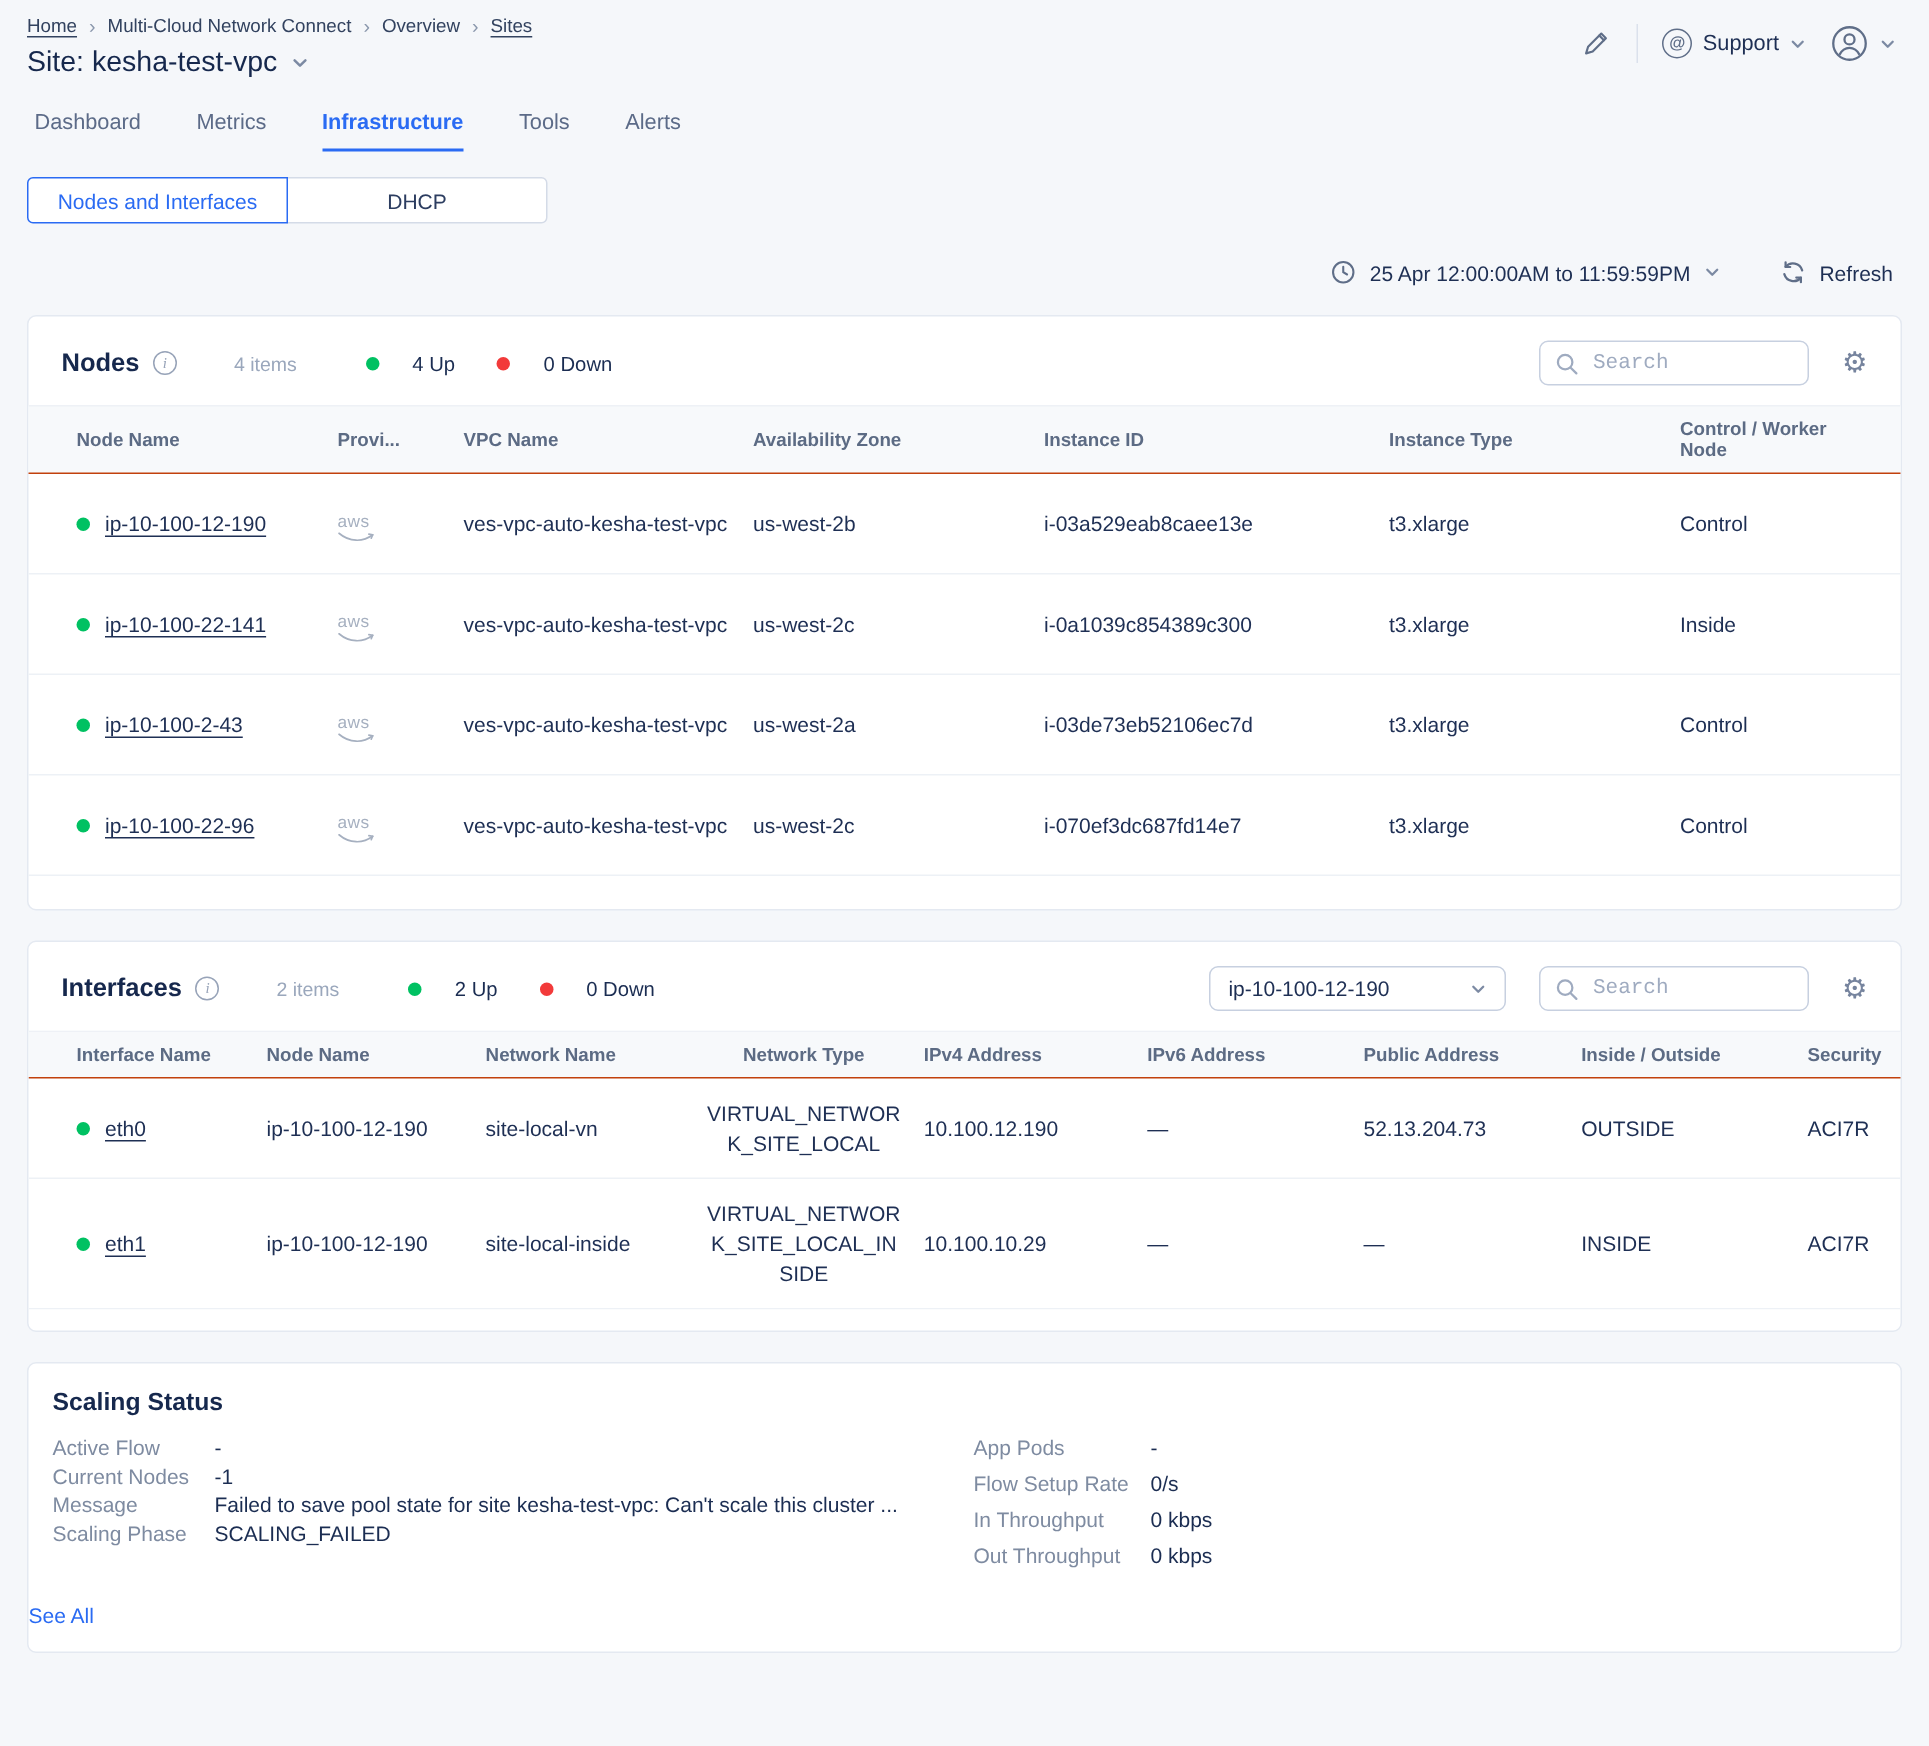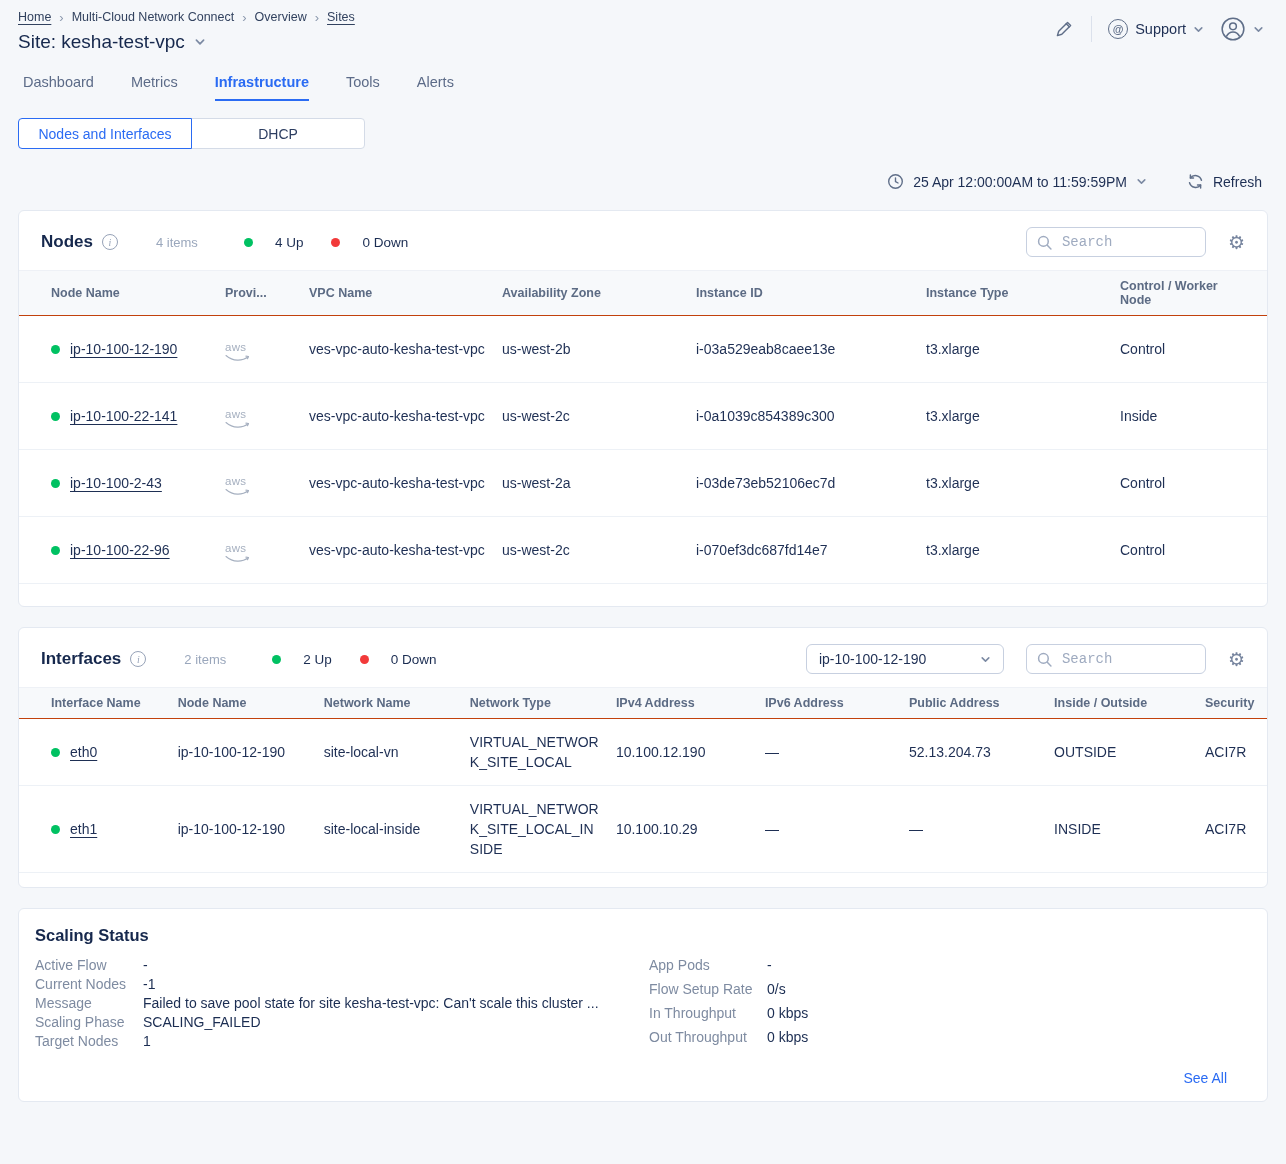--- a/index.html
+++ b/index.html
@@ -92,37 +92,37 @@
     border-bottom:1px solid #edf1f6; font-size:14px; color:#1e2f54; line-height:20px;
   }
   .cell { padding-right:14px; }
   .tfoot-space { height:22px; }
   
   .c1{width:174px;} .c2{width:84px;} .c3{width:193px;} .c4{width:194px;}
   .c5{width:230px;} .c6{width:194px;} .c7{flex:1;}
   
   .itable-clip { overflow:hidden; }
   .irow-inner { min-width:1340px; }
-  .d1{width:130px;} .d2{width:150px;} .d3{width:150px;} .d4{width:150px; padding-right:14px; word-break:break-all;}
+  .d1{width:130px;} .d2{width:150px;} .d3{width:150px;} .d4{width:150px; padding-right:14px; word-break:break-all;text-align:center;}
   .d5{width:153px;} .d6{width:148px;} .d7{width:149px;} .d8{width:155px;} .d9{width:122px; flex:0 0 auto;}
   .name-cell { display:flex; align-items:center; gap:10px; }
   .row-link { color:#1e2f54; text-decoration:underline; text-underline-offset:3px; cursor:pointer; font-weight:500; }
   .aws-logo { display:inline-flex; flex-direction:column; align-items:flex-start; color:#a6b0c0; line-height:1; }
   .aws-text { font-size:11.5px; font-weight:400; letter-spacing:0.3px; }
   
   .scaling-body { display:flex; padding:2px 22px 0 16px; margin-top:10px; }
   .scol-left { width:614px; }
   .scol-right { flex:1; }
   .kv { display:flex; font-size:14px; margin-bottom:3px; }
   .scol-right .kv { margin-bottom:8px; }
   .kv .k { color:#7e8ba1; flex:0 0 auto; }
   .scol-left .k { width:108px; }
   .scol-right .k { width:118px; }
   .kv .v { color:#1b2d52; white-space:nowrap; }
-  .see-all-row { text-align:right; padding:16px 40px 14px 0; }
+  .see-all-row { padding:16px 40px 14px 0; }
   .see-all { color:#2a6bf3; font-size:14px; cursor:pointer; }
   .scaling-title { padding:17px 22px 0 16px; font-size:16.5px; font-weight:600; color:#16284d; }
   svg { display:block; }
 </style>
 </head>
 <body>
 
 <div class="topbar">
   <div class="breadcrumb">
     <span class="crumb link">Home</span>
@@ -436,24 +436,20 @@
           <span class="v">-1</span>
         </div>
       <div class="kv">
           <span class="k">Message</span>
           <span class="v">Failed to save pool state for site kesha-test-vpc: Can't scale this cluster ...</span>
         </div>
       <div class="kv">
           <span class="k">Scaling Phase</span>
           <span class="v">SCALING_FAILED</span>
         </div>
-      <div class="kv">
-          <span class="k">Target Nodes</span>
-          <span class="v">1</span>
-        </div>
     </div>
     <div class="scol-right">
       <div class="kv">
           <span class="k">App Pods</span>
           <span class="v">-</span>
         </div>
       <div class="kv">
           <span class="k">Flow Setup Rate</span>
           <span class="v">0/s</span>
         </div>

